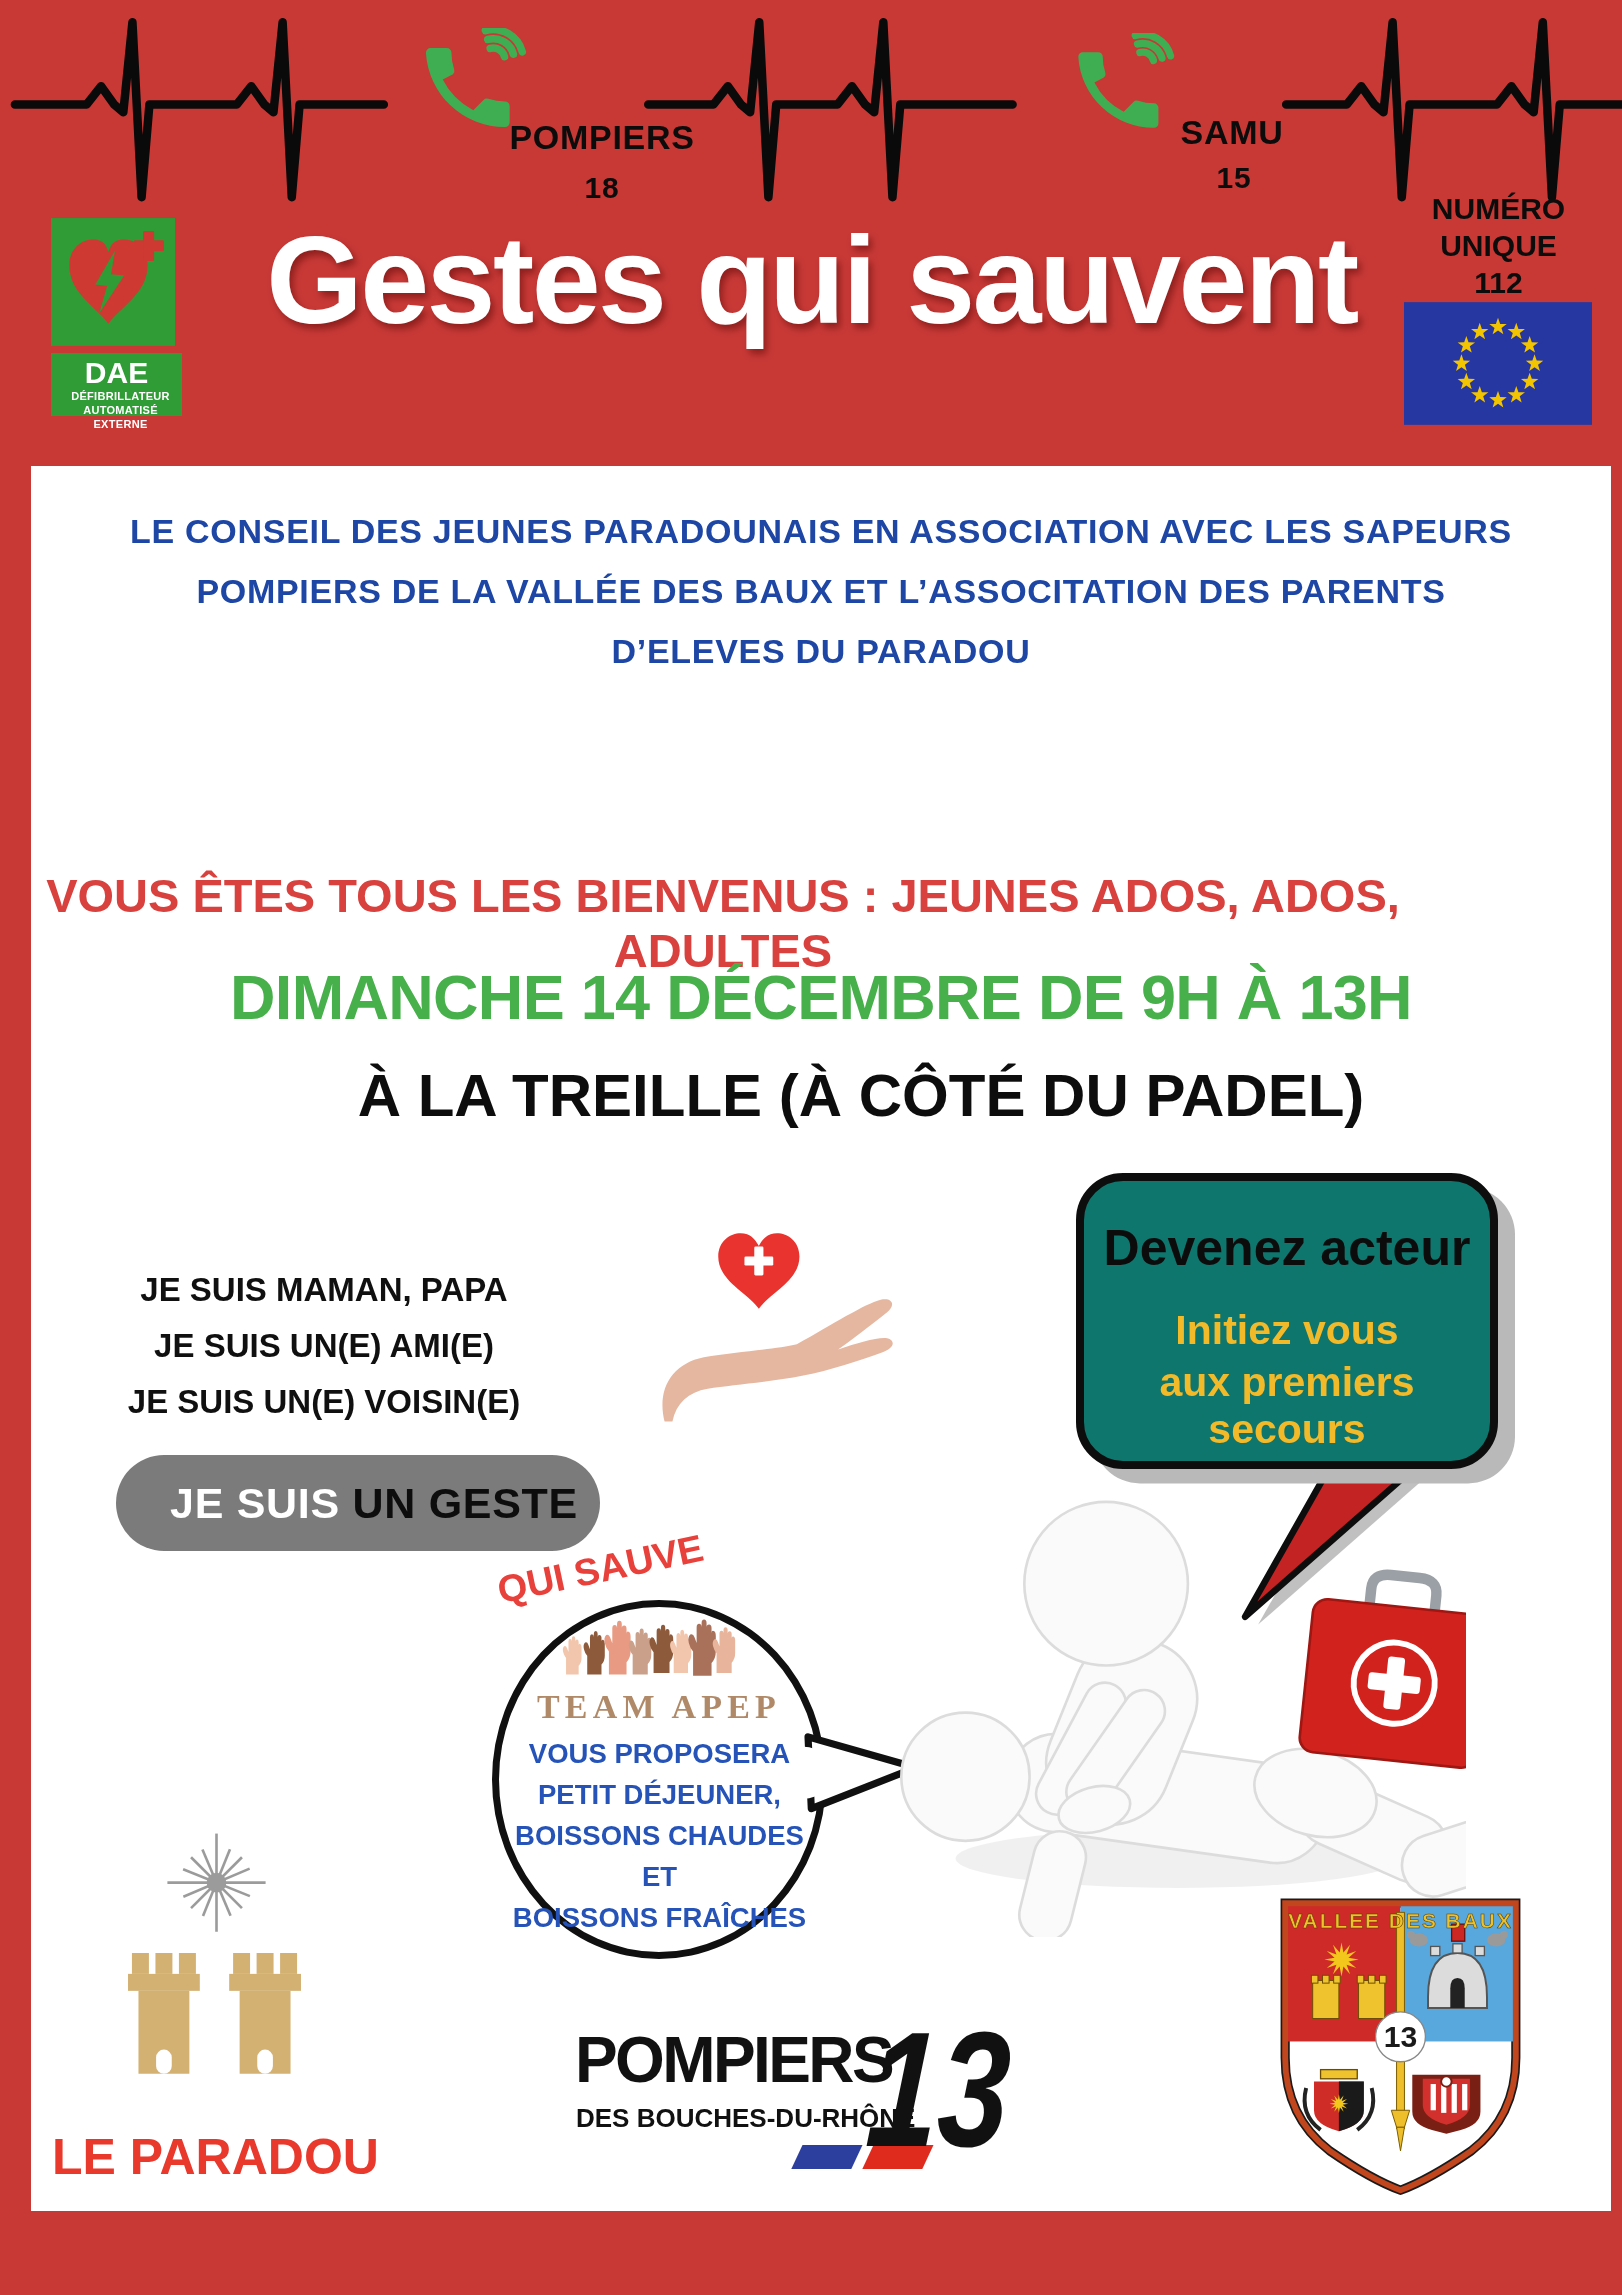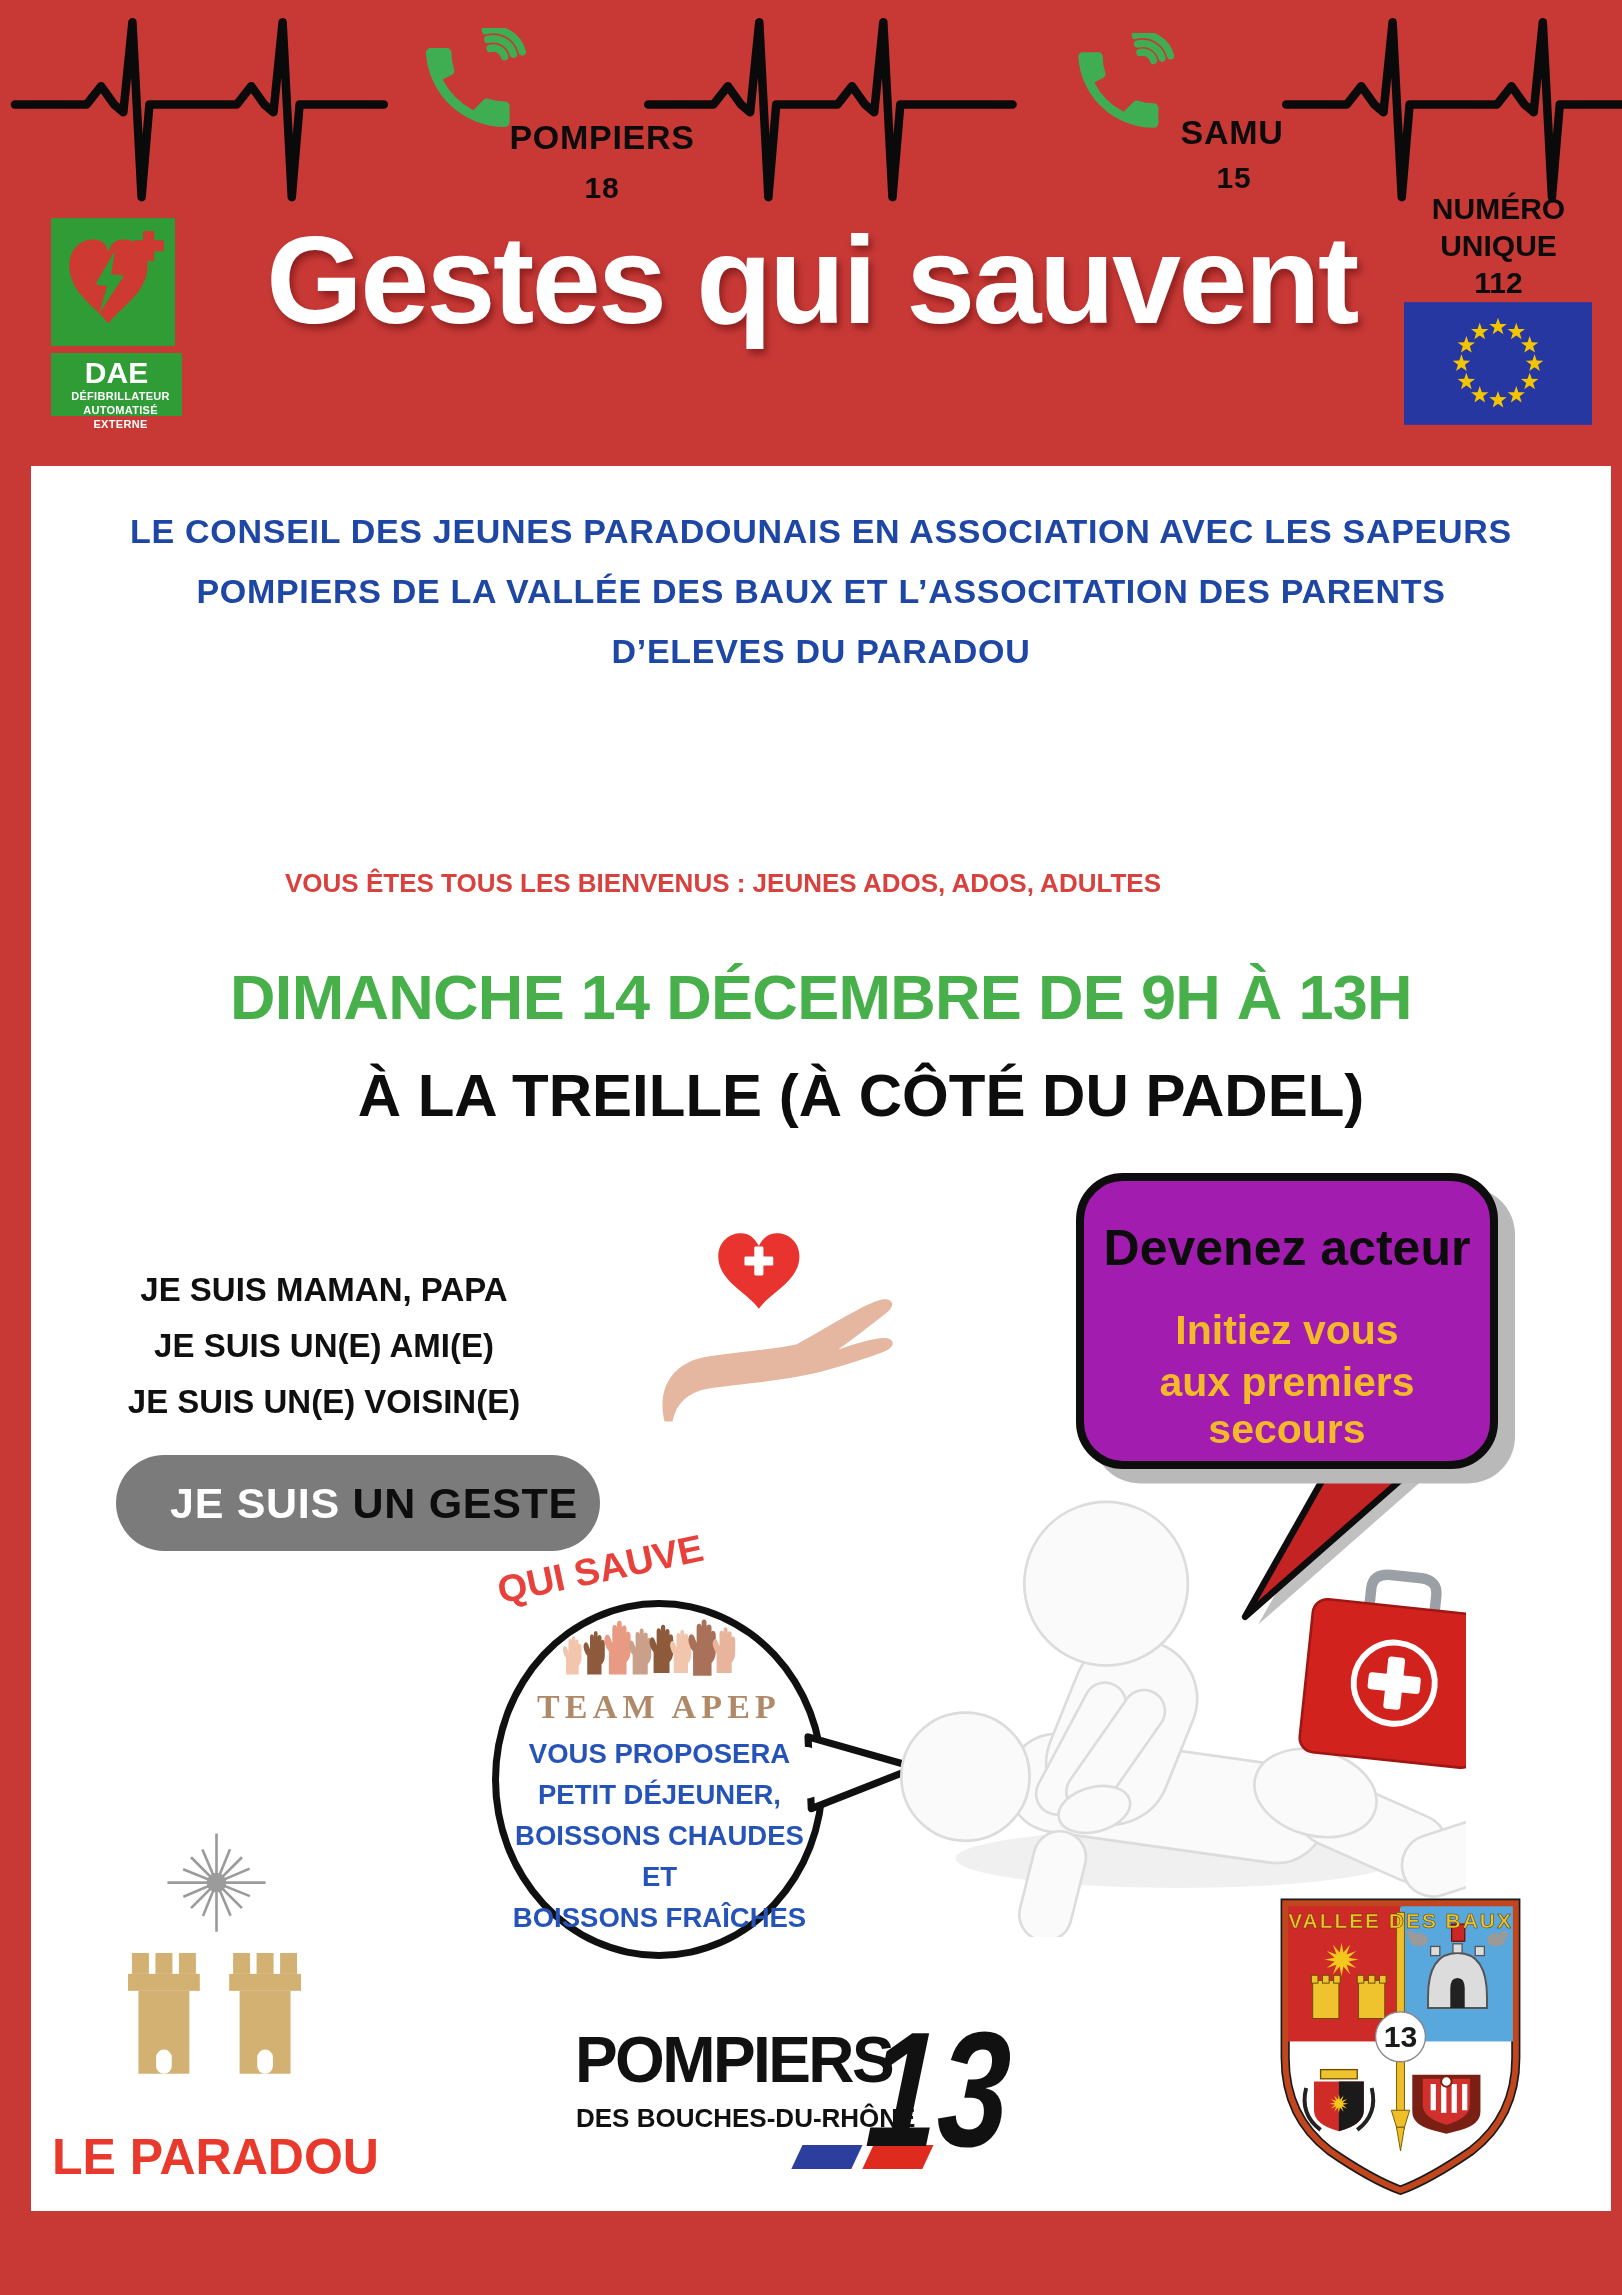--- a/index.html
+++ b/index.html
@@ -28,31 +28,31 @@
   .title{left:0;top:218px;width:1623px;color:#fff;font-weight:bold;font-size:124px;letter-spacing:-2.6px;
          text-shadow:3.3px 4.6px 7.9px rgba(70,0,0,.45);z-index:2;line-height:1;}
 
   
   .card{left:31px;top:466px;width:1580px;height:1745px;background:#ffffff;z-index:1;}
 
   .intro{left:31px;top:501px;width:1580px;color:#1d46a5;font-weight:bold;font-size:34px;
          line-height:60px;letter-spacing:0.7px;z-index:2;}
   .invite{left:31px;top:708px;width:1580px;color:#1d46a5;font-weight:bold;font-size:34px;
           line-height:60px;letter-spacing:0.7px;z-index:2;}
-  .welcome{left:31px;top:868px;width:1384px;color:#d8413d;font-weight:bold;font-size:26px;z-index:2;}
+  .welcome{left:31px;top:868px;width:1384px;color:#d8413d;font-weight:bold;font-size:47px;z-index:2;}
   .date-line{left:31px;top:961px;width:1580px;color:#47b04b;font-weight:bold;font-size:63px;
              letter-spacing:-0.7px;z-index:2;}
   .loc-line{left:31px;top:1061px;width:1580px;color:#0d0d0d;font-weight:bold;font-size:60px;z-index:2;padding-left:40px;}
 
   .jesuis{left:95px;top:1262px;width:458px;color:#101010;font-weight:bold;font-size:33px;
           line-height:56px;z-index:2;}
 
   .hearthand{left:654px;top:1225px;width:249px;height:203px;z-index:2;}
 
-  .bubble1{left:1076px;top:1173px;width:422px;height:296px;background:#a21caf;border:8.5px solid #0d0d0d;
+  .bubble1{left:1076px;top:1173px;width:422px;height:296px;background:#0f766e;border:8.5px solid #0d0d0d;
            border-radius:47px;box-shadow:17px 14.4px 0 #b9b9b9;z-index:3;box-sizing:border-box;}
   .bubble1-title{width:100%;top:38px;color:#0c0c0c;font-weight:bold;font-size:50px;}
   .bubble1-l1{width:100%;top:126px;color:#f2b929;font-weight:bold;font-size:41px;}
   .bubble1-l2{width:100%;top:178px;color:#f2b929;font-weight:bold;font-size:41px;}
   .bubble1-tail{left:1165px;top:1427px;width:308px;height:229px;z-index:2;overflow:visible;}
 
   .pill{left:116px;top:1455px;width:484px;height:96px;background:#7b7b7b;border-radius:59px;z-index:2;}
   .pill-text{width:100%;top:23.6px;font-weight:bold;font-size:43px;letter-spacing:0.7px;}
   .pill-white{color:#ffffff;margin-left:32px;} .pill-black{color:#0d0d0d;}
   .quisauve{left:476px;top:1548px;width:249px;color:#e8403a;font-weight:bold;font-size:38px;

